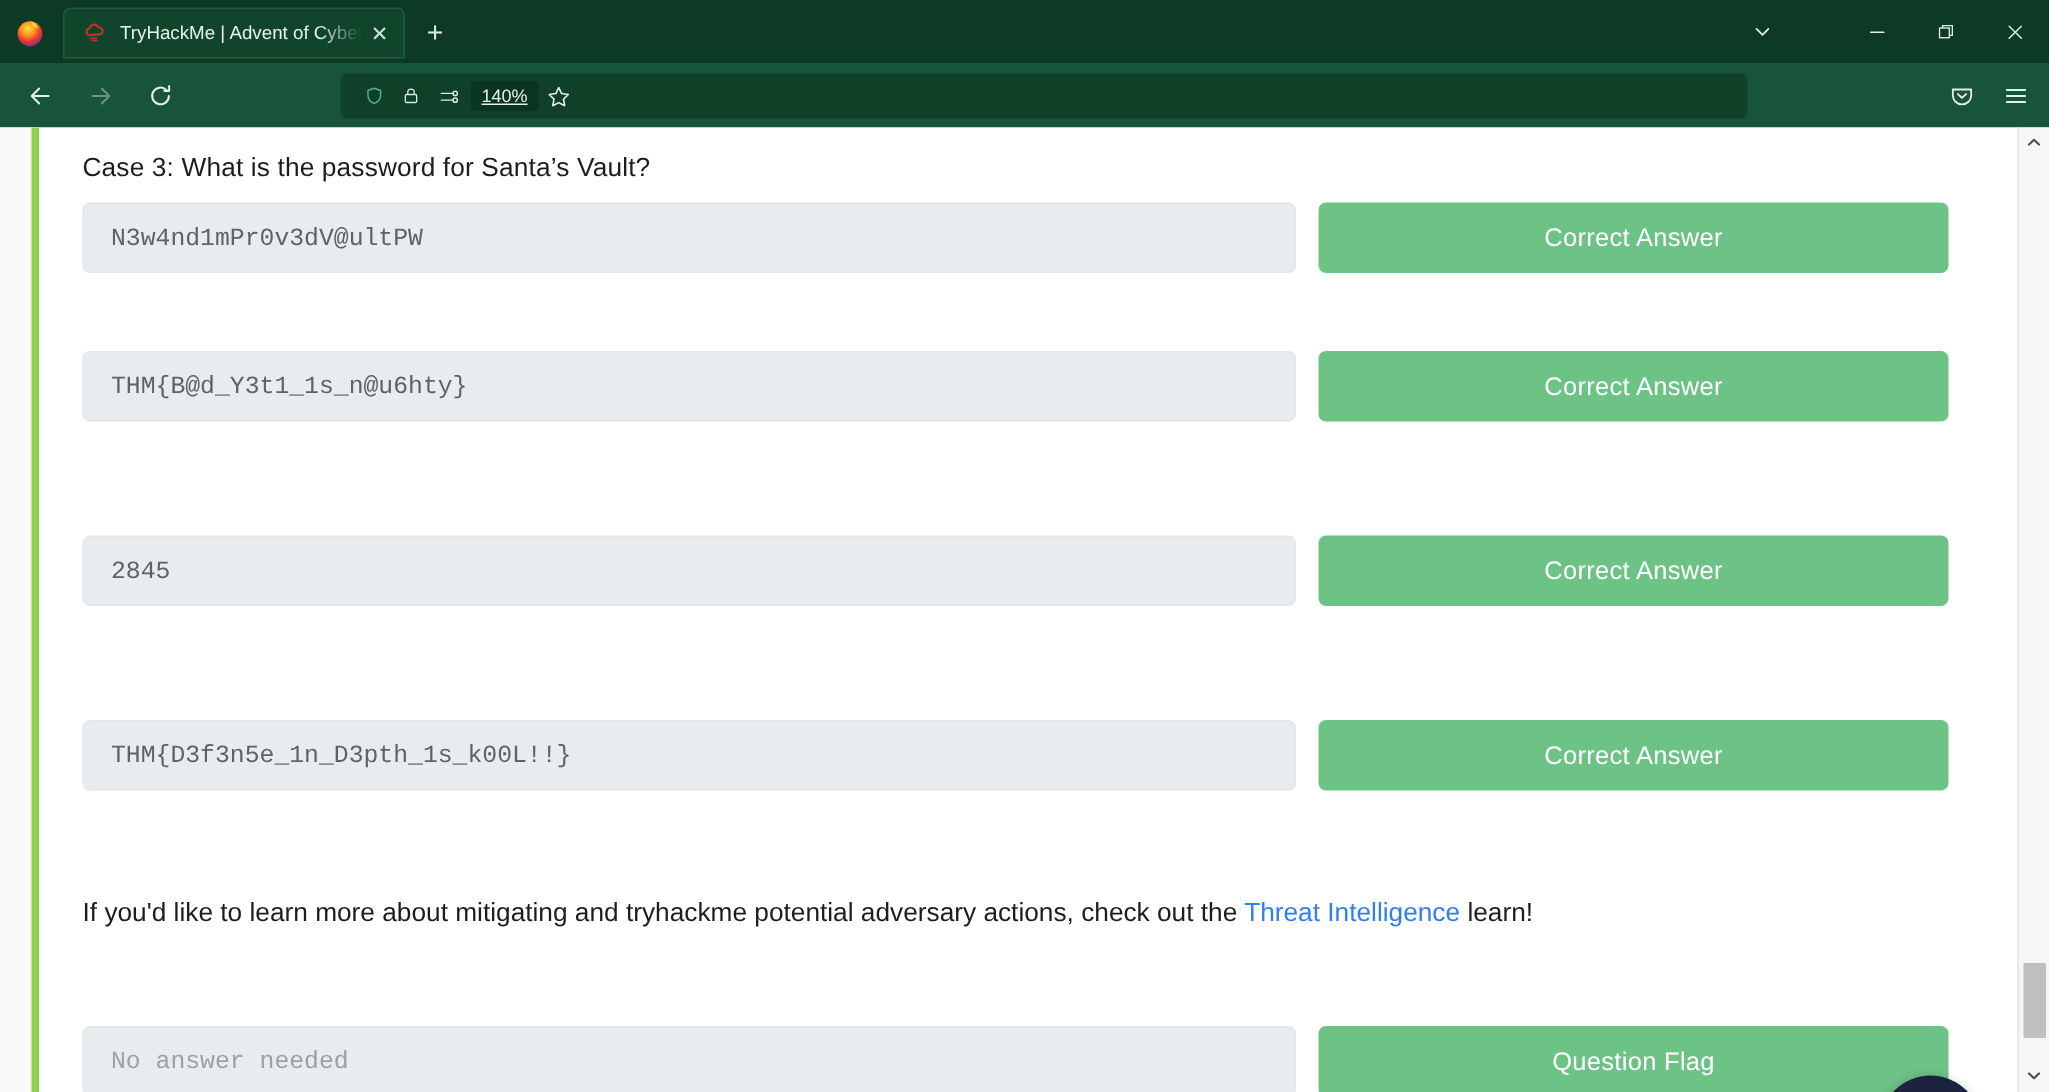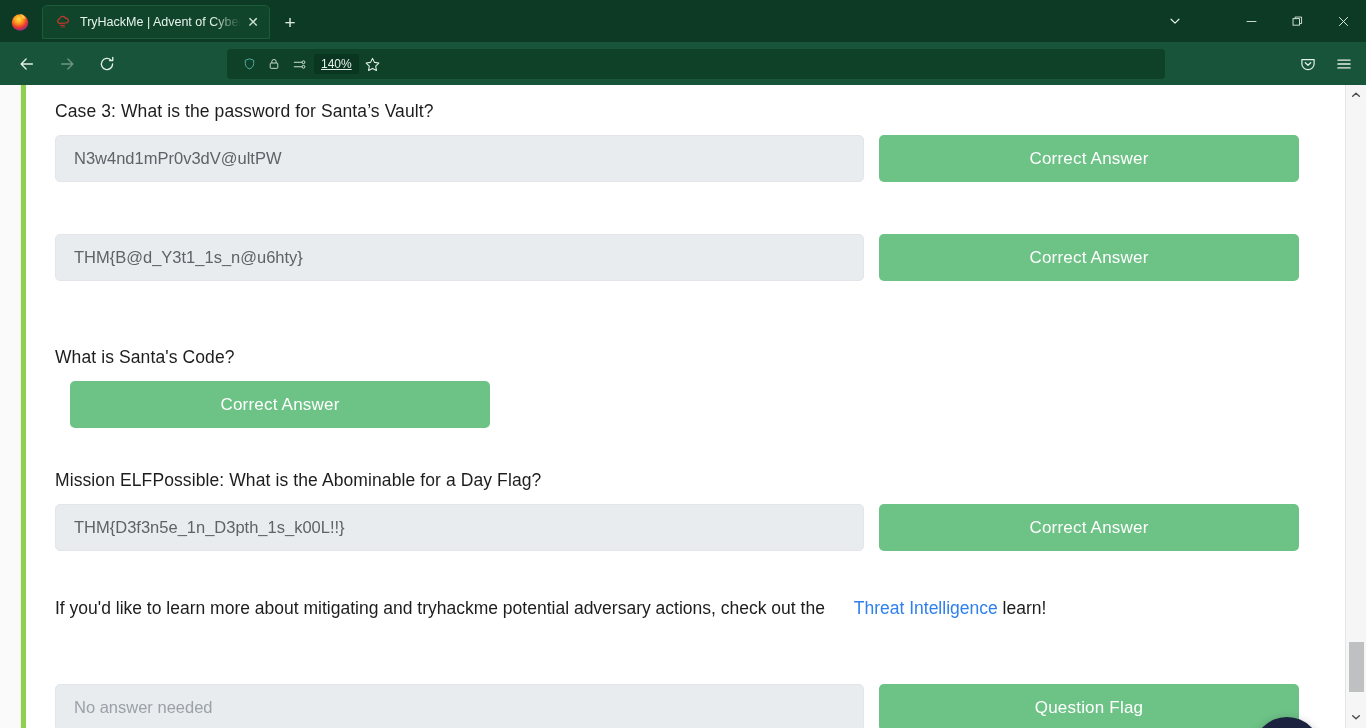--- a/index.html
+++ b/index.html
@@ -166,40 +166,40 @@
   }
   .answer-input {
     width: 809px; height: 47px;
     background: #e9ecef;
     border: 1px solid #e2e6ea;
     border-radius: 5px;
     display: flex; align-items: center;
     padding: 0 18px;
     font-size: 16.5px;
     color: #5d6368;
-    font-family: Liberation Sans, sans-serif;
+    font-family: Liberation Mono, monospace;
   }
   .answer-input.placeholder { color: #9aa1a7; }
   .answer-button {
     width: 420px; height: 47px;
     margin-left: 15px;
     background: #6dc286;
     border-radius: 5px;
     display: flex; align-items: center; justify-content: center;
     color: #ffffff;
     font-size: 17px;
     letter-spacing: 0.2px;
   }
 
   #info-paragraph {
     position: absolute; left: 29px; top: 506px; width: 1160px;
     font-size: 17.5px; line-height: 34px; color: #1d1d1d;
   }
   #info-paragraph a, #info-paragraph .link {
-    color: #2f80ed; text-decoration: none; margin-left: 24px;
+    color: #2f80ed; text-decoration: none;
   }
 
   
   #chat-widget {
     position: absolute; left: 1253px; top: 632px;
     width: 68px; height: 68px;
     border-radius: 50%;
     background: #1b2340;
     display: flex; align-items: center; justify-content: center;
     box-shadow: 0 2px 8px rgba(0,0,0,0.25);
@@ -371,28 +371,27 @@
     </div>
 
     <div class="question-block" style="top:137px">
       <div class="answer-row">
         <div class="answer-input">THM{B@d_Y3t1_1s_n@u6hty}</div>
         <div class="answer-button">Correct Answer</div>
       </div>
     </div>
 
     <div class="question-block" style="top:260px">
-      <div class="question-title">What is Santa's Code?</div>
       <div class="answer-row">
+        <div class="answer-input">2845</div>
         <div class="answer-button">Correct Answer</div>
       </div>
     </div>
 
     <div class="question-block" style="top:383px">
-      <div class="question-title">Mission ELFPossible: What is the Abominable for a Day Flag?</div>
       <div class="answer-row">
         <div class="answer-input">THM{D3f3n5e_1n_D3pth_1s_k00L!!}</div>
         <div class="answer-button">Correct Answer</div>
       </div>
     </div>
 
     <div id="info-paragraph">
       <span>If you'd like to learn more about mitigating and tryhackme potential adversary actions, check out the </span><span class="link">Threat Intelligence</span><span> learn!</span>
     </div>
 

